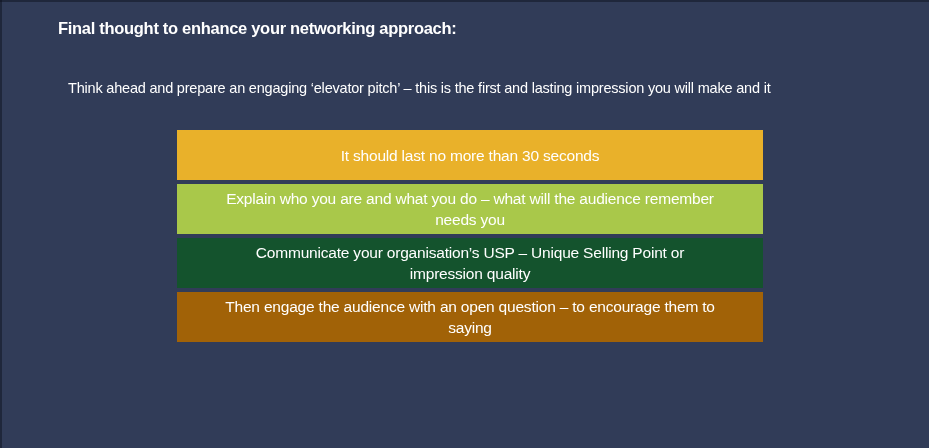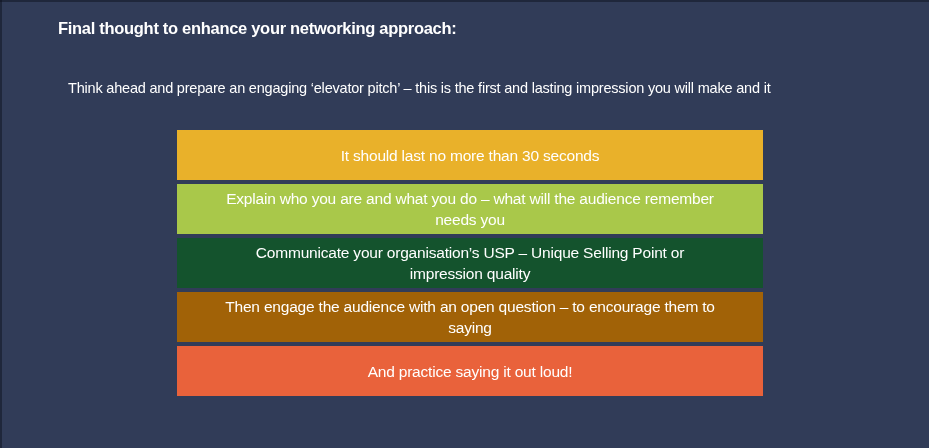--- a/index.html
+++ b/index.html
@@ -97,18 +97,15 @@
     <div class="step-bar" style="background-color: #14532d;">
       <span class="line">Communicate your organisation’s USP – Unique Selling Point or</span>
       <span class="line">impression quality</span>
     </div>
 
     <div class="step-bar" style="background-color: #a16207;">
       <span class="line">Then engage the audience with an open question – to encourage them to</span>
       <span class="line">saying</span>
     </div>
 
-    <div class="step-bar" style="background-color: rgb(233, 98, 59);">
-      <span class="line">And practice saying it out loud!</span>
-    </div>
 
   </div>
 </div>
 
 </body></html>

